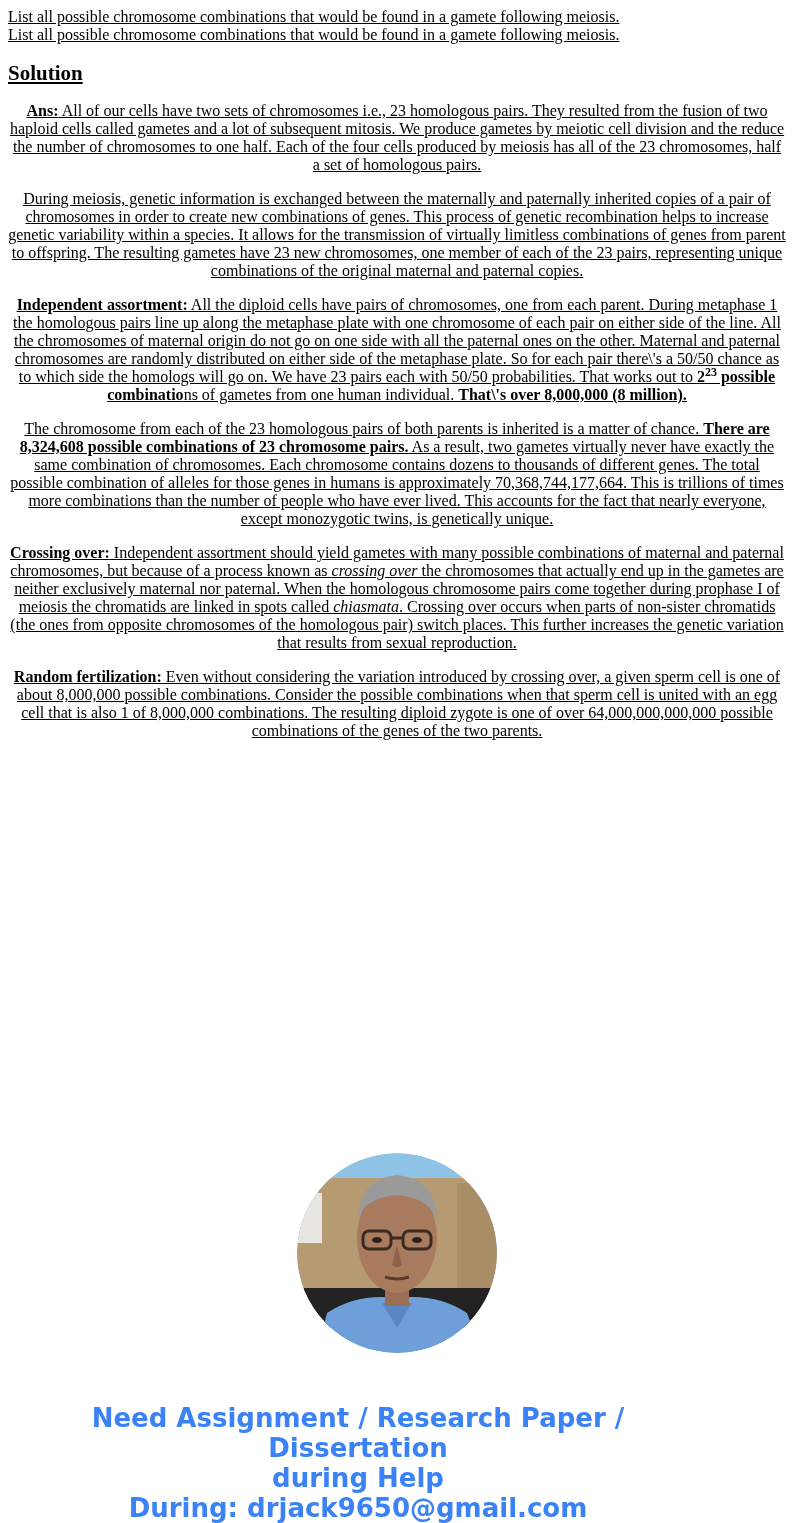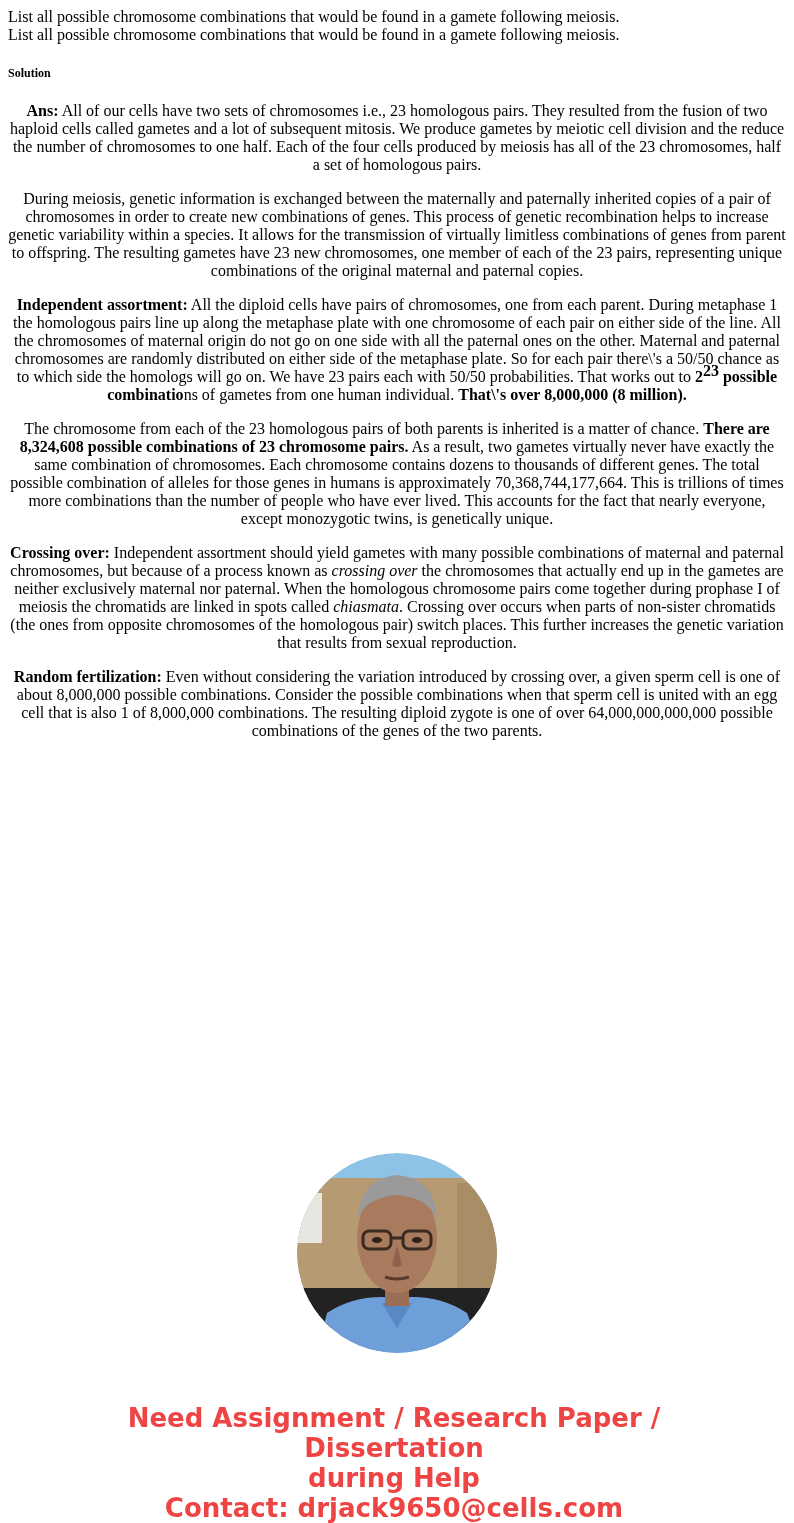--- a/index.html
+++ b/index.html
@@ -5,51 +5,50 @@
   html, body { margin: 0; padding: 0; background: #ffffff; }
   body {
     width: 794px;
     min-height: 1523px;
     position: relative;
     font-family: "Liberation Serif", "DejaVu Serif", serif;
     font-size: 16px;
     line-height: 18px;
     color: #000000;
   }
-  .content { padding: 8px 8px 0 8px; }
+  .content { padding: 8px 8px 0 8px; text-decoration: underline; }
   .question { margin: 0; }
   h3.solution-heading {
-    font-size: 12px;
+    font-size: 21px;
     font-weight: bold;
     margin: 18px 0 18px 0;
     line-height: 22px;
   }
   p { margin: 0 0 16px 0; text-align: center; }
-  sup { font-size: 16px; line-height: 0; vertical-align: super; }
+  sup { font-size: 12px; line-height: 0; vertical-align: super; }
   .avatar-wrap {
     position: absolute;
     left: 297px;
     top: 1153px;
     width: 200px;
     height: 200px;
     border-radius: 50%;
     overflow: hidden;
   }
   .footer {
     position: absolute;
     left: 0;
     top: 1403px;
     width: 716px;
     text-align: center;
     font-family: "DejaVu Sans", "Liberation Sans", sans-serif;
     font-weight: bold;
     font-size: 26px;
     line-height: 30px;
-    color: #ef4444;
-    margin-left: 36px;
+    color: #3b82f6;
   }
 </style>
 </head>
 <body>
 
 <div class="content">
   <div class="question">
     <div>List all possible chromosome combinations that would be found in a gamete following meiosis.</div>
     <div>List all possible chromosome combinations that would be found in a gamete following meiosis.</div>
   </div>
@@ -94,14 +93,14 @@
       <ellipse cx="120" cy="87" rx="5" ry="3" fill="#2a1e18"></ellipse>
       <path d="M100 92 L95 112 Q100 116 105 112 Z" fill="#8f634b"></path>
       <path d="M88 124 Q100 128 112 124" stroke="#5a3a2a" stroke-width="3" fill="none"></path>
     </g>
   </svg>
 </div>
 
 <div class="footer">
   <div>Need Assignment / Research Paper / Dissertation</div>
   <div>during Help</div>
-  <div>Contact: drjack9650@cells.com</div>
+  <div>During: drjack9650@gmail.com</div>
 </div>
 
 </body></html>

